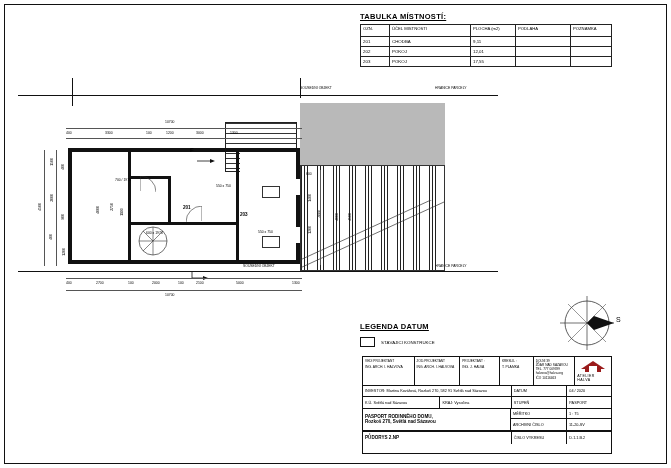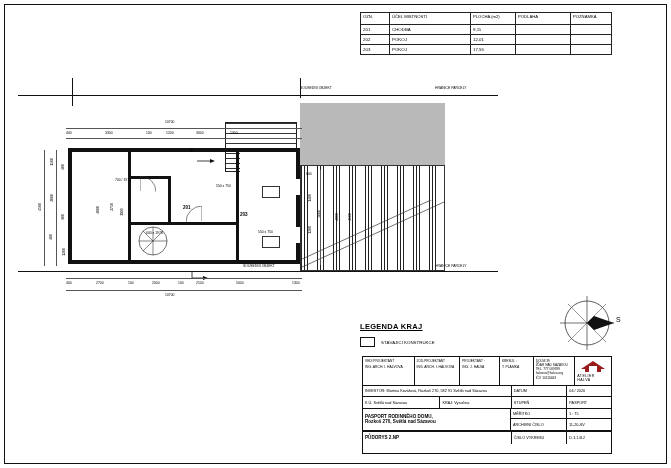--- a/index.html
+++ b/index.html
@@ -47,20 +47,21 @@
   .hatch-v{background:repeating-linear-gradient(90deg,#222 0 .6px,transparent .6px 3.2px);}
   .wall{background:#111;}
   .grey{background:#b9b9b9;}
 </style>
 </head>
 <body>
 
 <div class="frame"></div>
 
 <div class="abs" id="room-table">
+  <div class="tt">TABULKA MÍSTNOSTÍ:</div>
   <table>
     <tbody>
         <tr>
       <th class="c0">OZN.</th>
       <th class="c1">ÚČEL MÍSTNOSTI</th>
       <th class="c2">PLOCHA (m2)</th>
       <th class="c3">PODLAHA</th>
       <th>POZNÁMKA</th>
     </tr>
     <tr>
@@ -218,21 +219,21 @@
 
   <div class="ln vl" style="left:320px;top:170px;height:95px;background:#555;"></div>
   <div class="t dim" style="left:306px;top:172px;">600</div>
   <div class="t dim" style="left:306px;top:196px;transform:rotate(-90deg);">1400</div>
   <div class="t dim" style="left:306px;top:228px;transform:rotate(-90deg);">1300</div>
   <div class="t dim" style="left:333px;top:215px;transform:rotate(-90deg);">4000</div>
   <div class="t dim" style="left:346px;top:215px;transform:rotate(-90deg);">4500</div>
 </div>
 
 <div class="abs" id="legend">
-  <div class="lt">LEGENDA KRAJ</div>
+  <div class="lt">LEGENDA DATUM</div>
   <div class="lrow">
     <div class="sw"></div>
     <div class="lbl">STÁVAJÍCÍ KONSTRUKCE</div>
   </div>
 </div>
 
 <div class="abs" id="compass">
   <svg width="62" height="62">
     <circle cx="31" cy="31" r="22" fill="none" stroke="#333" stroke-width="0.8"></circle>
     <line x1="31" y1="4" x2="31" y2="58" stroke="#333" stroke-width="0.7"></line>

